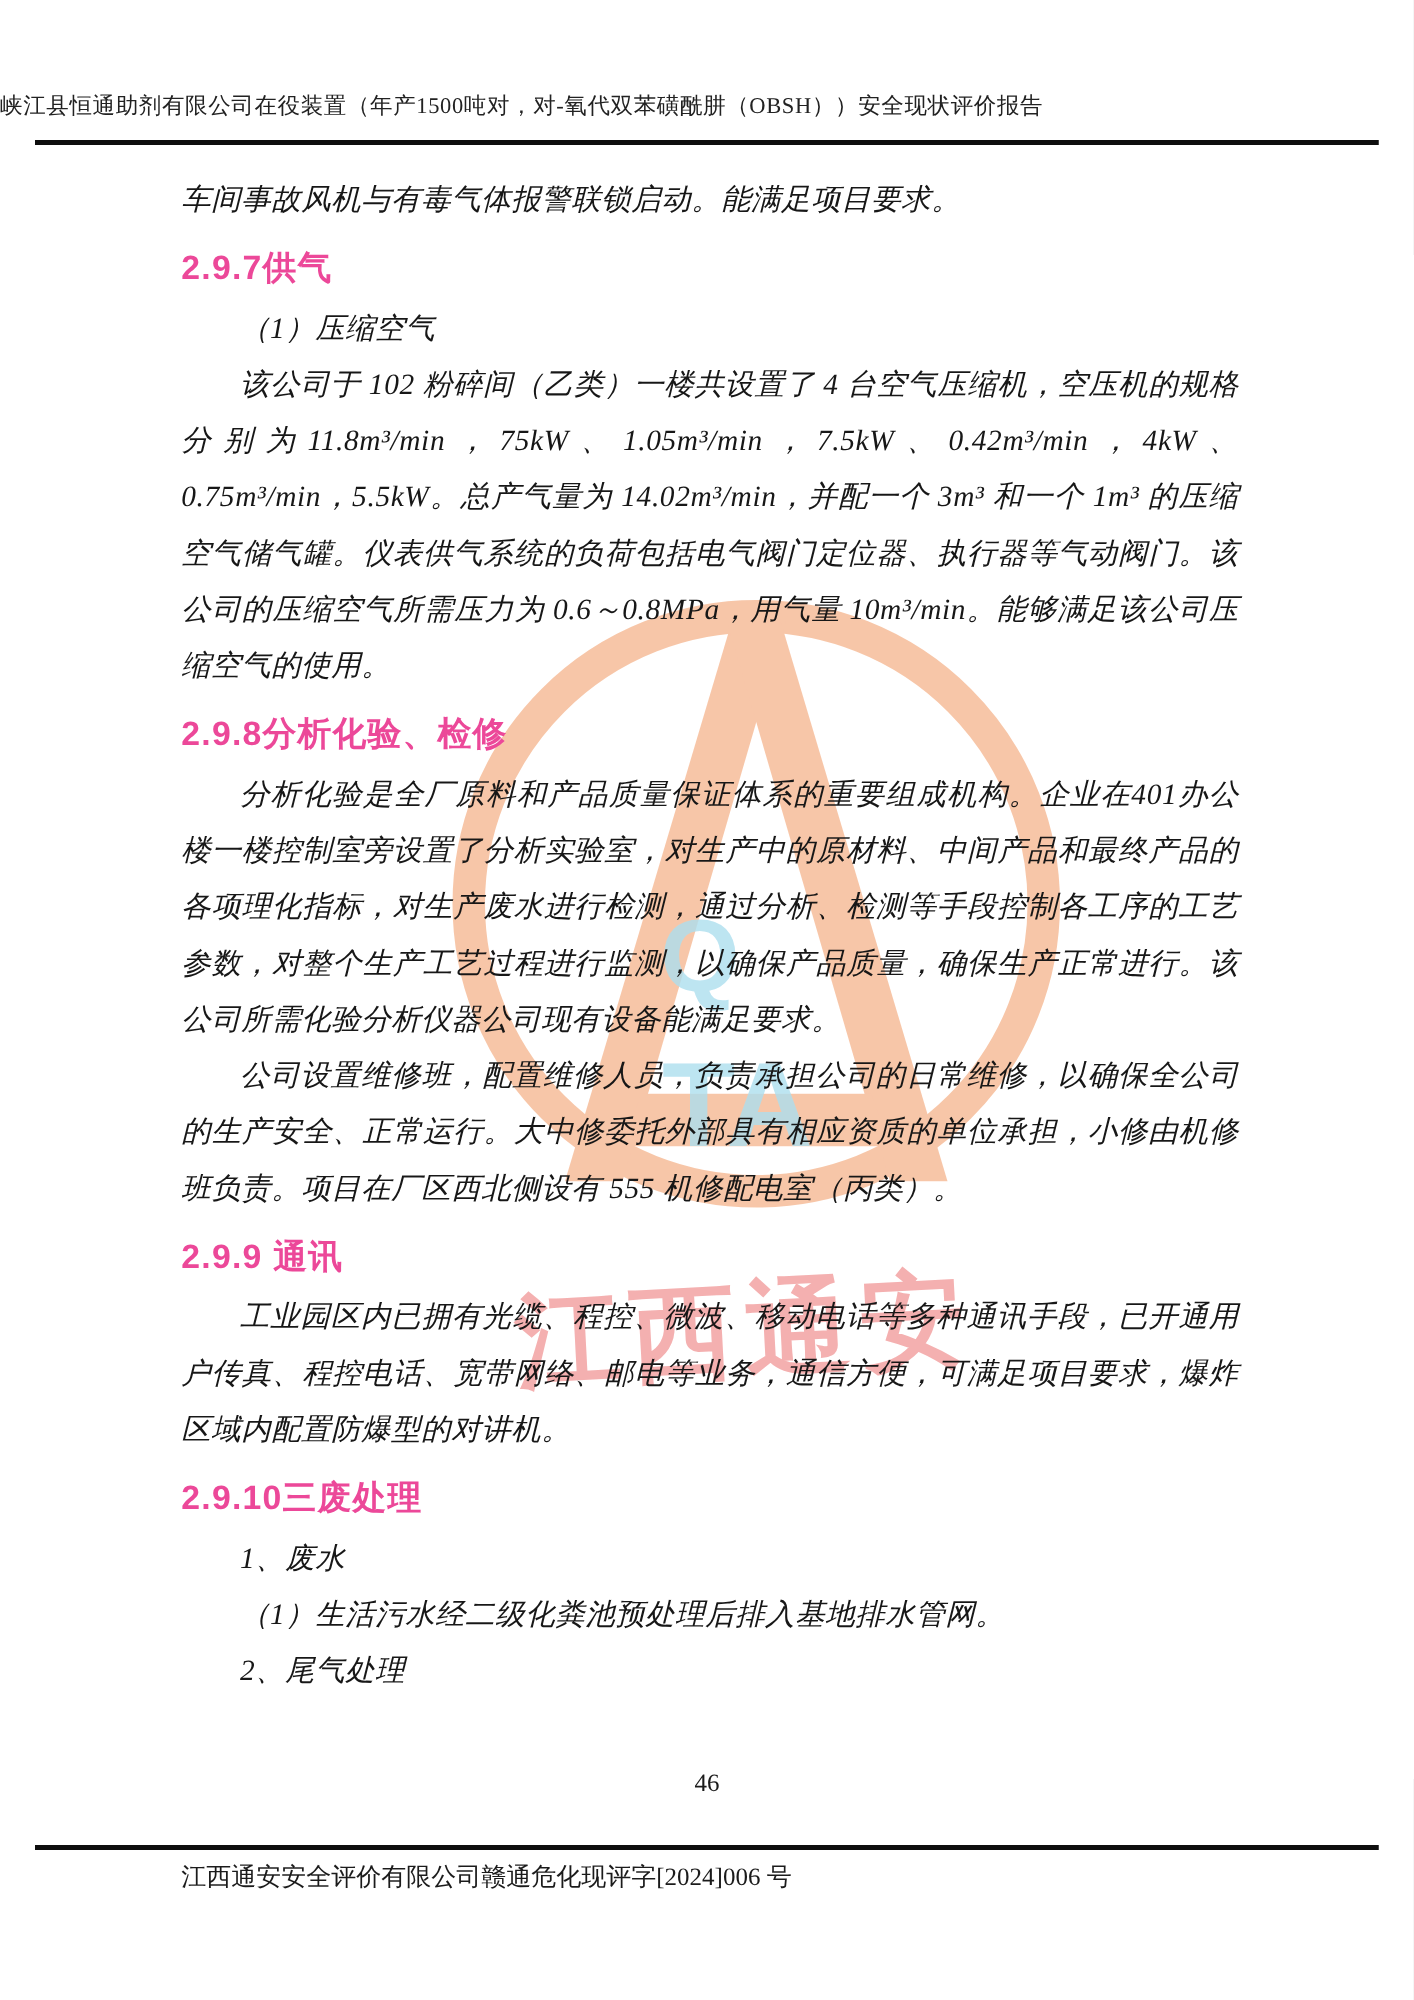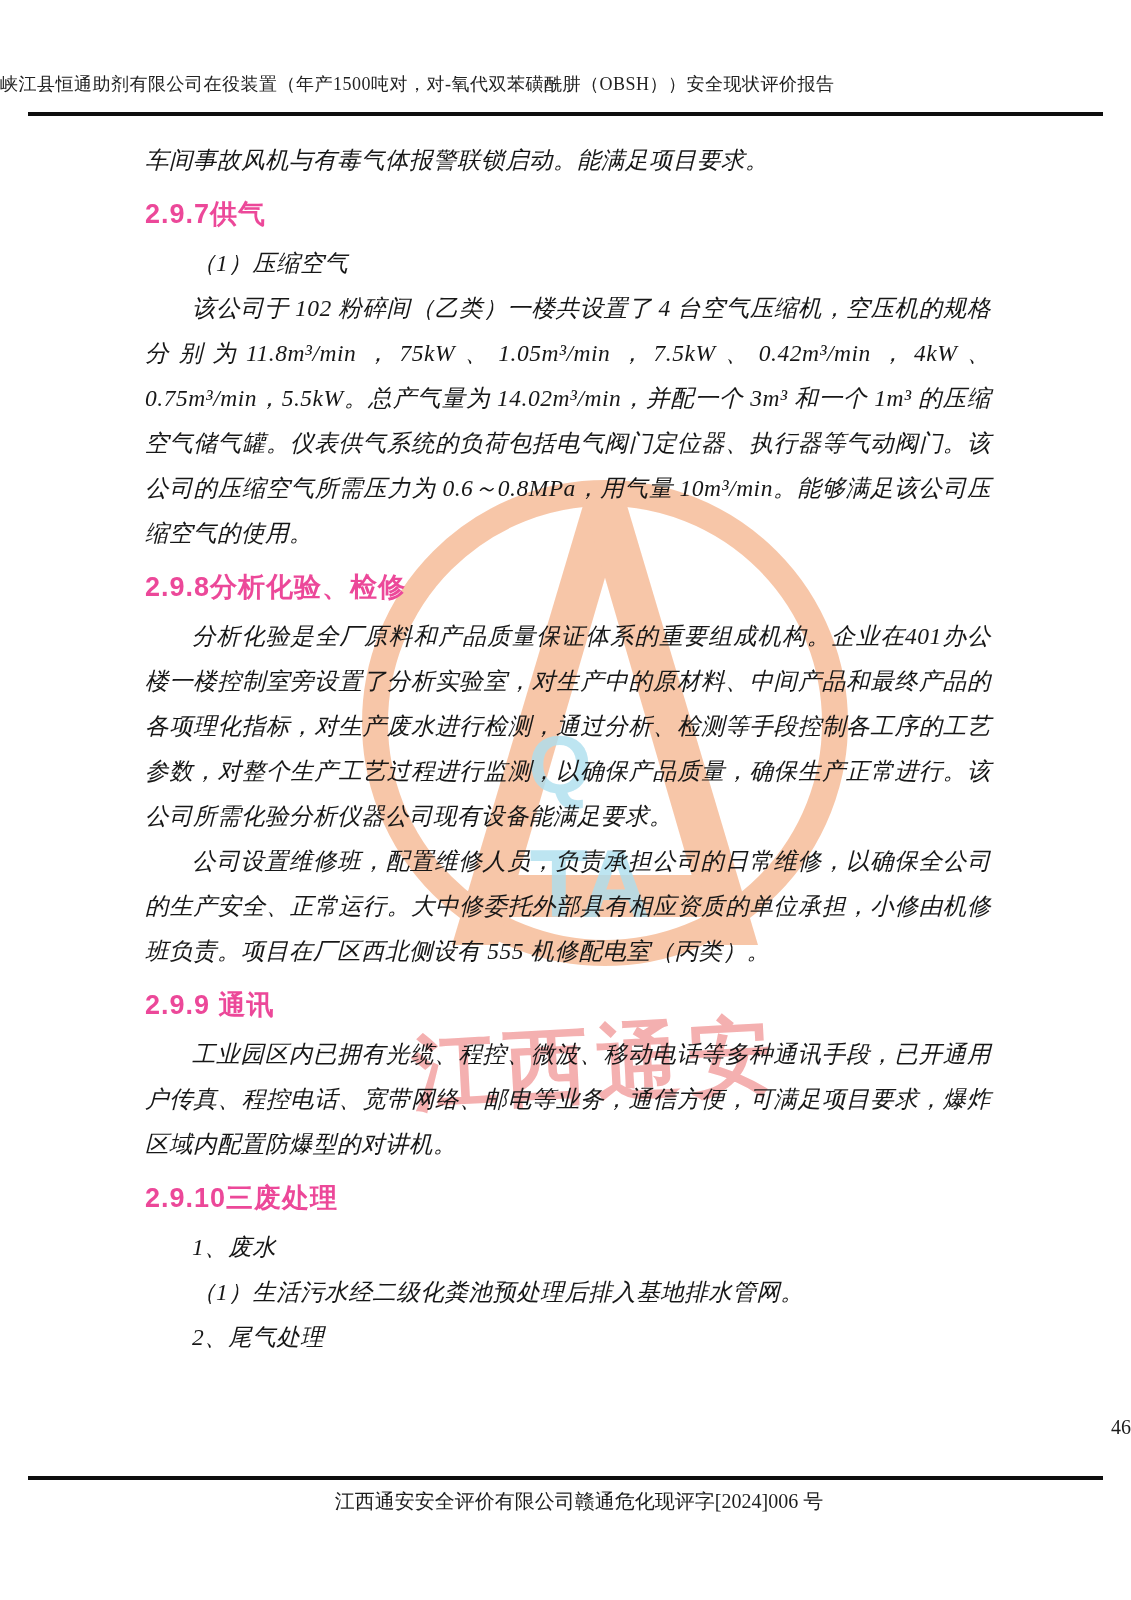--- a/index.html
+++ b/index.html
@@ -58,29 +58,29 @@
     font-weight:bold;
     font-size:27px;
     color:#ec4899;
     margin:13px 0 9px 0;
     letter-spacing:1px;
   }
 
   
   .page-number {
     position:absolute; top:1416px; left:0; width:100%;
-    text-align:right; font-size:20px; z-index:2;
+    text-align:center; font-size:20px; z-index:2;
   }
   .footer-rule {
     position:absolute; top:1476px; left:28px; right:28px;
     height:4px; background:#0e0e0e; z-index:2;
   }
   .footer-row {
     position:absolute; top:1488px; left:145px; right:118px;
-    display:flex; justify-content:center;
+    display:flex; justify-content:flex-start;
     font-size:20px; color:#1b1b1b; z-index:2;
   }
 </style>
 </head>
 <body>
 
 <div class="page">
 
   <div class="header-title">峡江县恒通助剂有限公司在役装置（年产1500吨对，对-氧代双苯磺酰肼（OBSH））安全现状评价报告</div>
   <div class="header-rule"></div>

